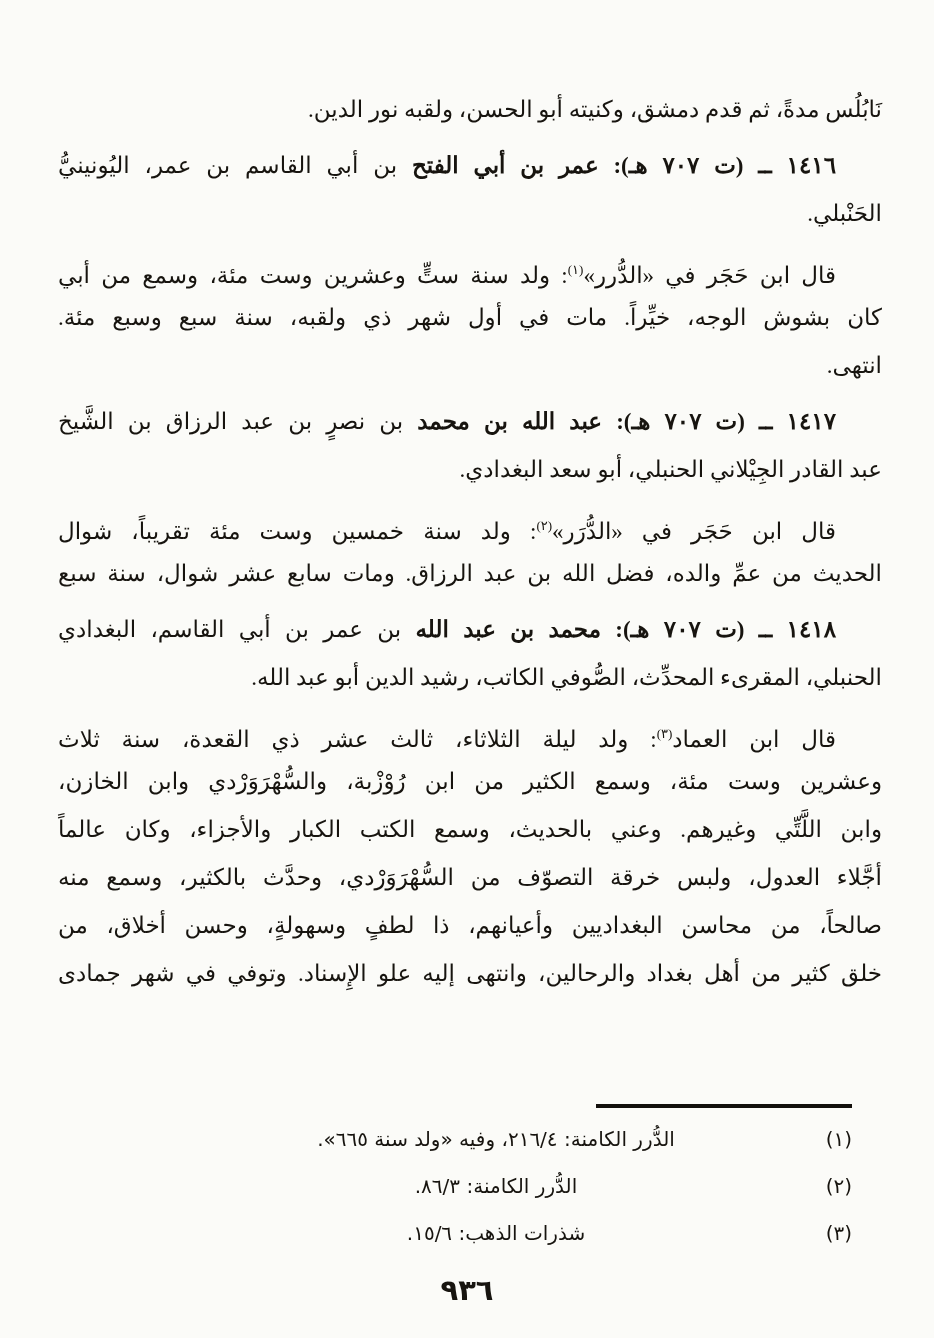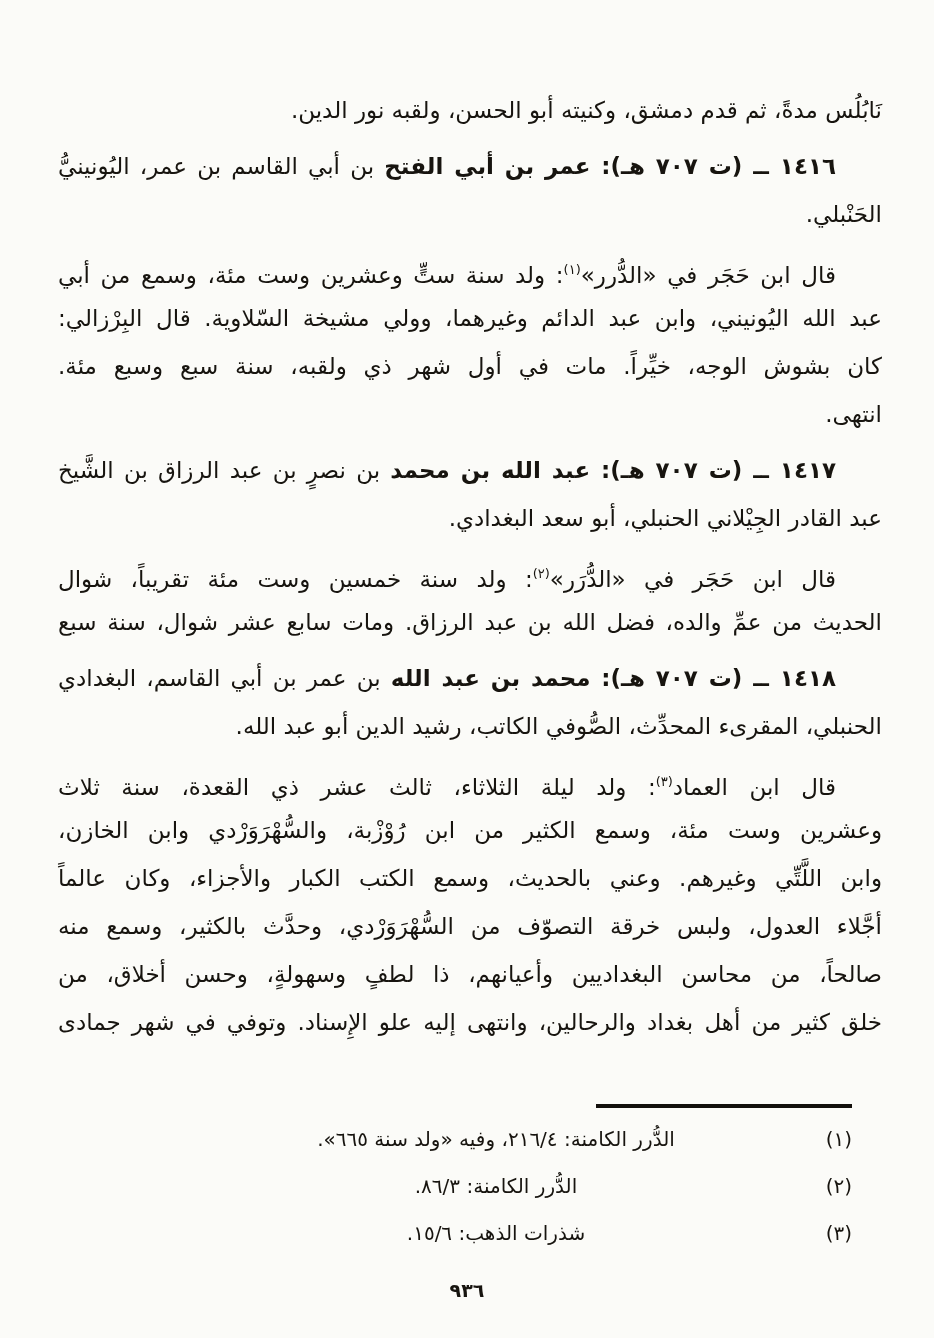--- a/index.html
+++ b/index.html
@@ -19,20 +19,21 @@
     position: absolute;
     top: 86px; right: 52px; width: 824px;
     direction: rtl;
     font-size: 23px;
   }
   .block + .block { margin-top: 8px; }
   .line {
     line-height: 48px; height: 48px;
     text-align: justify;
     text-align-last: justify;
+    font-family: Liberation Serif, serif;
   }
   .line.end { text-align: right; text-align-last: right; }
   .line.indent { padding-right: 46px; }
   .seg.b { font-weight: bold; }
   .fnref { font-size: 13px; vertical-align: 9px; font-weight: normal; }
 
   
   .footnotes {
     position: absolute;
     top: 1104px; right: 82px; width: 656px;
@@ -46,42 +47,41 @@
   }
   .fn-item { display: flex; line-height: 47px; }
   .fn-marker { flex: 0 0 auto; width: 40px; margin-left: 16px; }
   .fn-text { flex: 1 1 auto; text-align: center; }
 
   
   .page-number {
     position: absolute;
     top: 1268px; left: 0; width: 934px;
     text-align: center;
-    font-size: 19px; font-weight: bold;
+    font-size: 29px; font-weight: bold;
     letter-spacing: 1px;
     line-height: 44px;
     direction: rtl;
   }
 </style>
 </head>
 <body>
 
 <div class="page">
 
   <div class="text-column">
       <div class="block body">
         <div class="line end"><span class="seg">نَابُلُس مدةً، ثم قدم دمشق، وكنيته أبو الحسن، ولقبه نور الدين.</span></div>
       </div>
       <div class="block entry">
         <div class="line indent"><span class="seg b">١٤١٦ ــ (ت ٧٠٧ هـ): عمر بن أبي الفتح</span><span class="seg"> بن أبي القاسم بن عمر، اليُونينيُّ</span></div>
         <div class="line end"><span class="seg">الحَنْبلي.</span></div>
       </div>
       <div class="block body">
         <div class="line indent"><span class="seg">قال ابن حَجَر في «الدُّرر»</span><span class="seg fnref">(١)</span><span class="seg">: ولد سنة ستٍّ وعشرين وست مئة، وسمع من أبي</span></div>
-        <div class="line"><span class="seg">عبد الله اليُونيني، وابن عبد الدائم وغيرهما، وولي مشيخة السّلاوية. قال البِرْزالي:</span></div>
         <div class="line"><span class="seg">كان بشوش الوجه، خيِّراً. مات في أول شهر ذي ولقبه، سنة سبع وسبع مئة.</span></div>
         <div class="line end"><span class="seg">انتهى.</span></div>
       </div>
       <div class="block entry">
         <div class="line indent"><span class="seg b">١٤١٧ ــ (ت ٧٠٧ هـ): عبد الله بن محمد</span><span class="seg"> بن نصرٍ بن عبد الرزاق بن الشَّيخ</span></div>
         <div class="line end"><span class="seg">عبد القادر الجِيْلاني الحنبلي، أبو سعد البغدادي.</span></div>
       </div>
       <div class="block body">
         <div class="line indent"><span class="seg">قال ابن حَجَر في «الدُّرَر»</span><span class="seg fnref">(٢)</span><span class="seg">: ولد سنة خمسين وست مئة تقريباً، شوال</span></div>
         <div class="line"><span class="seg">الحديث من عمِّ والده، فضل الله بن عبد الرزاق. ومات سابع عشر شوال، سنة سبع</span></div>

